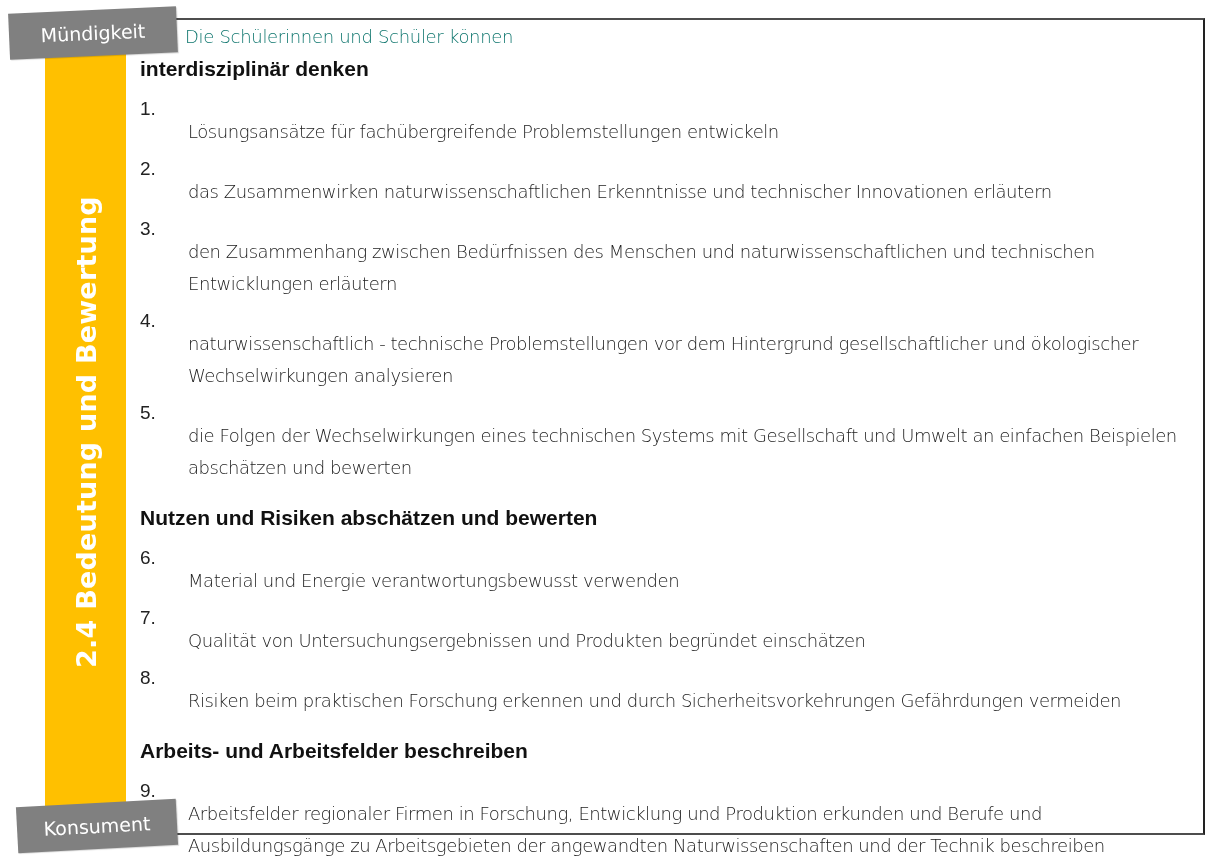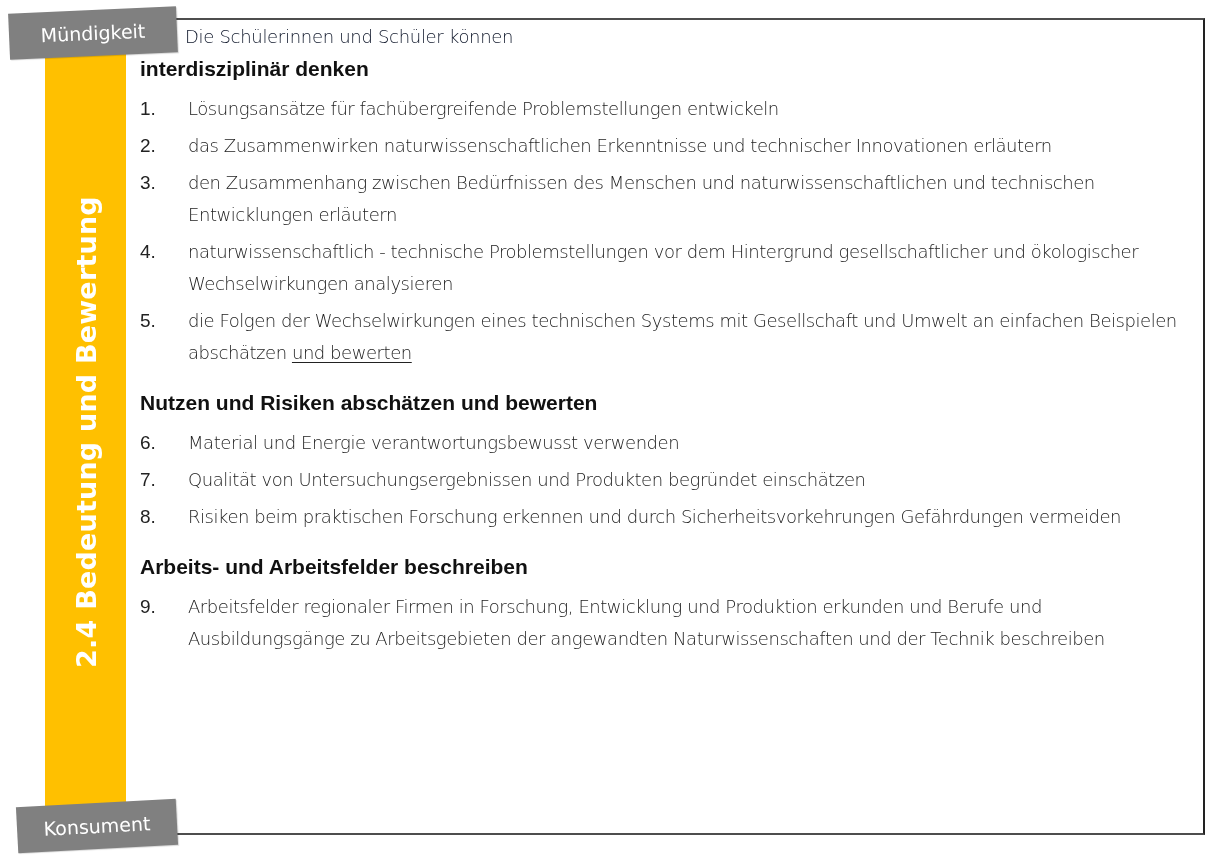--- a/index.html
+++ b/index.html
@@ -73,21 +73,21 @@
       transform: rotate(-3deg);
       transform-origin: center;
     }
     .intro {
       position: absolute;
       left: 185px;
       top: 26px;
       font-family: "DejaVu Sans", sans-serif;
       font-size: 18px;
       font-weight: 300;
-      color: #0f172a;
+      color: #0f766e;
       letter-spacing: -0.3px;
     }
     .content {
       position: absolute;
       left: 140px;
       top: 52px;
       width: 1055px;
     }
     .section-title {
       font-family: "Liberation Sans", sans-serif;
@@ -111,23 +111,23 @@
     }
     .item-num {
       flex: 0 0 48px;
       font-family: "Liberation Sans", sans-serif;
       font-size: 19px;
       letter-spacing: 0;
     }
     .item-text {
       flex: 1;
       font-weight: 300;
+      margin-top: 23px;
     }
     .underline {
-      text-decoration: underline;
       text-underline-offset: 3px;
     }
   </style>
 </head>
 <body>
 
 <div class="frame"></div>
 
 <div class="side-bar">
   <span class="side-bar-label">2.4 Bedeutung und Bewertung</span>

